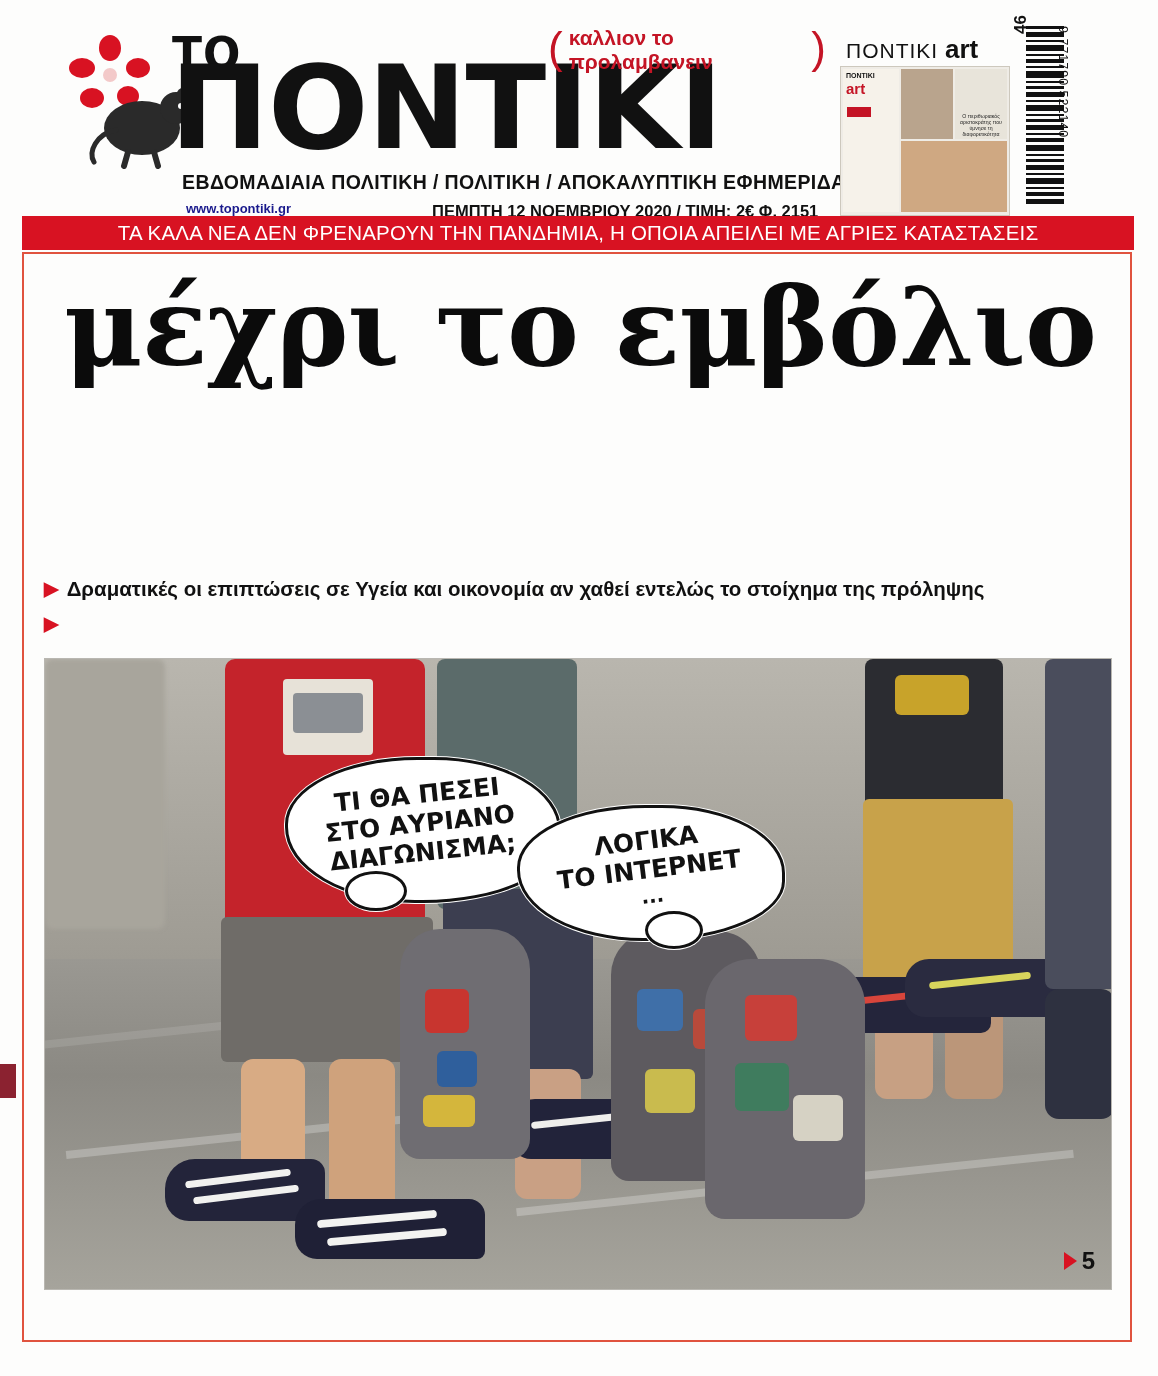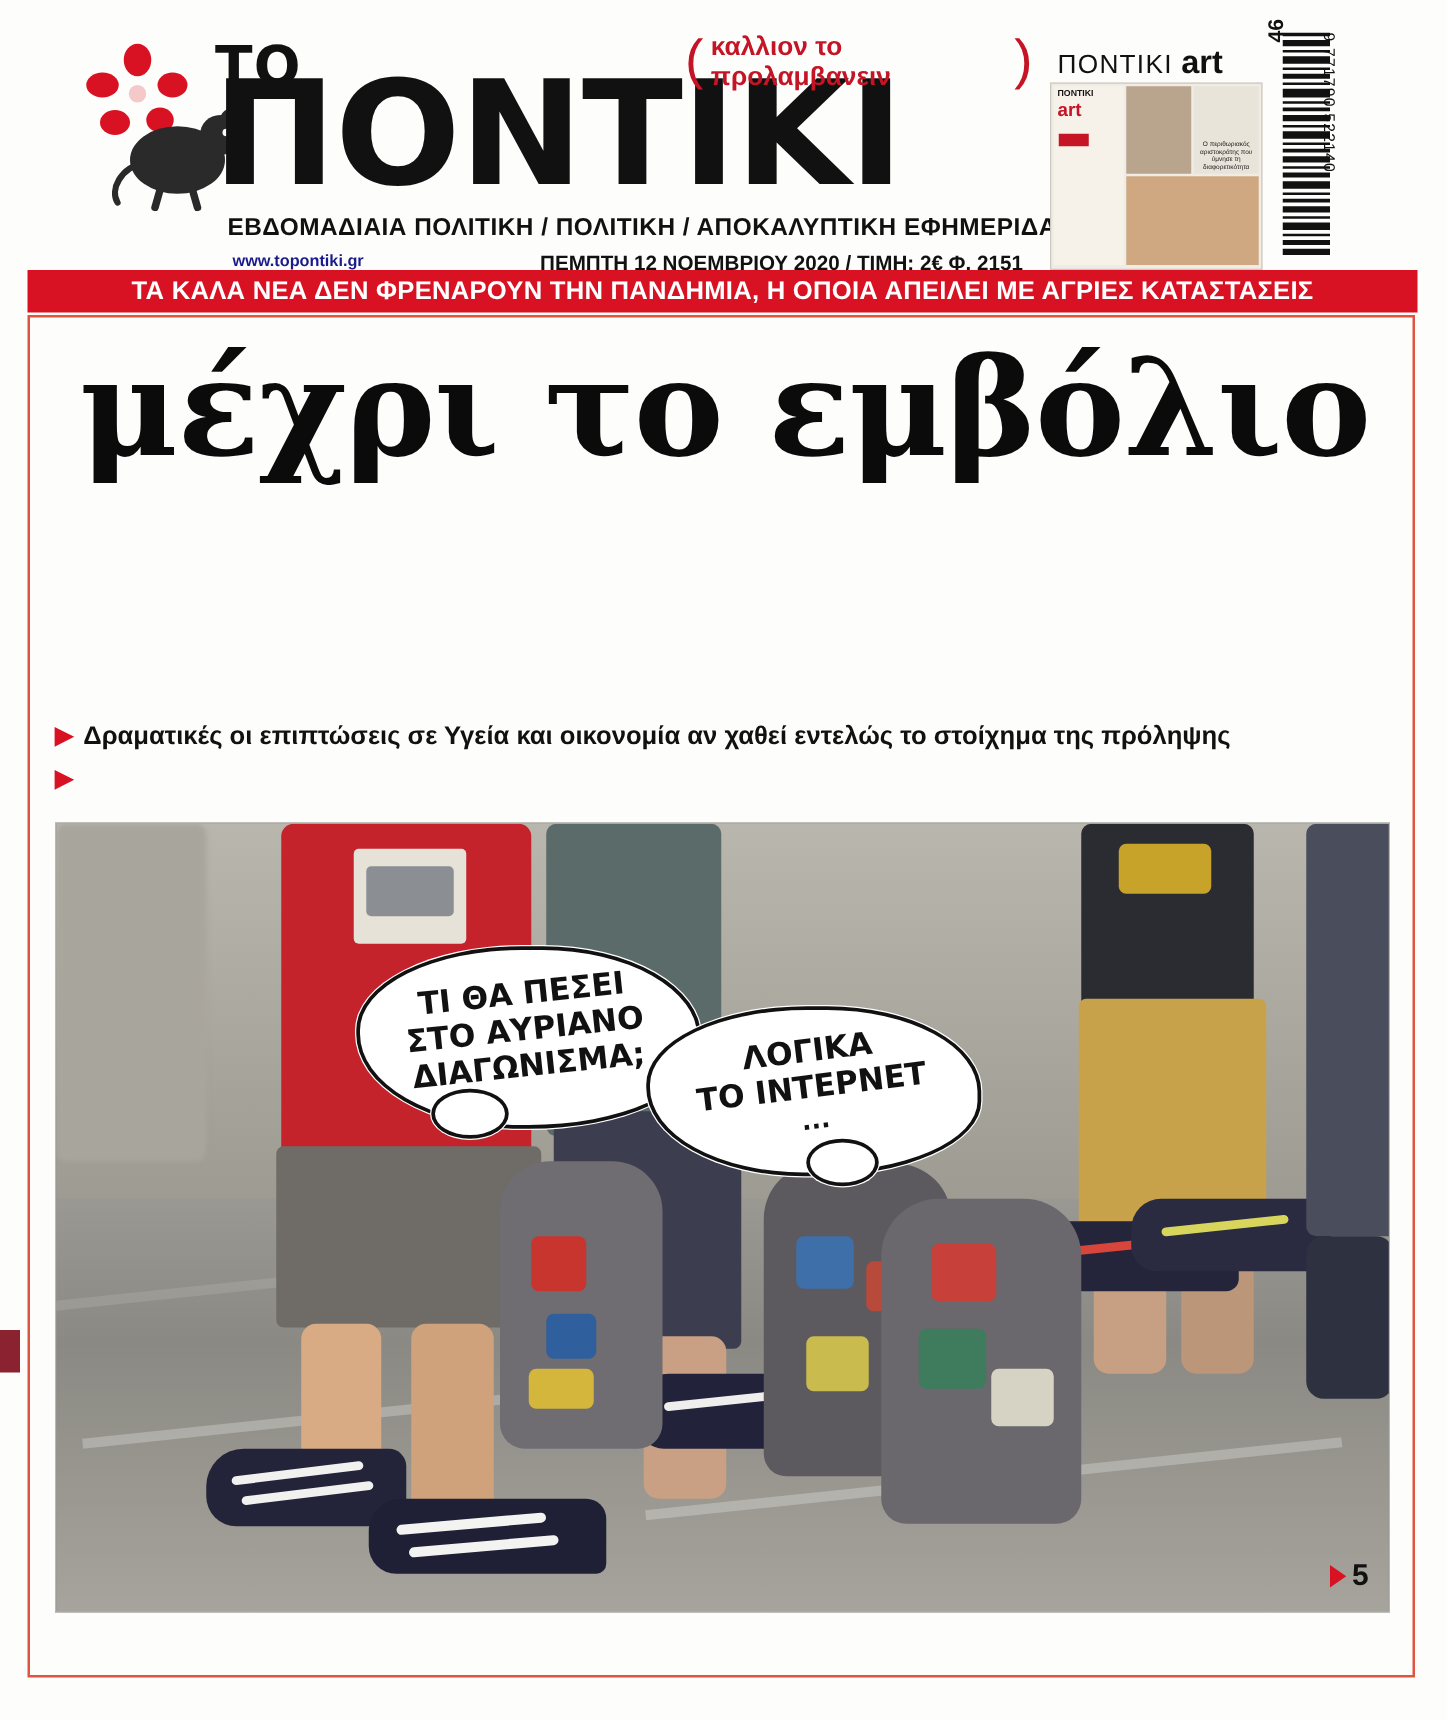--- a/index.html
+++ b/index.html
@@ -192,21 +192,21 @@
   .red-banner {
     position: absolute;
     left: 22px; top: 216px;
     width: 1112px; height: 34px;
     background: #d81222;
     color: #fff;
     display: flex;
     align-items: center;
     justify-content: center;
     font-size: 20.5px;
-    font-weight: bold;
+    font-weight: normal;
     letter-spacing: 0.2px;
     font-family: "Liberation Sans", sans-serif;
     white-space: nowrap;
   }
 
   
   .content-box {
     position: absolute;
     left: 22px; top: 252px;
     width: 1110px; height: 1090px;

